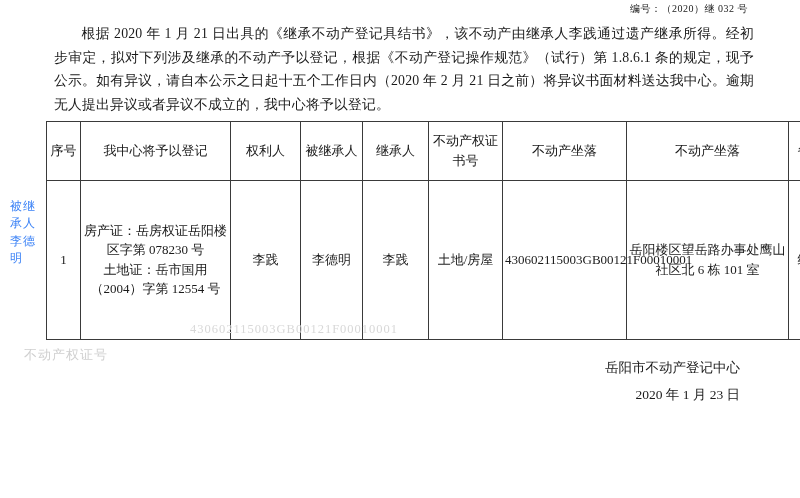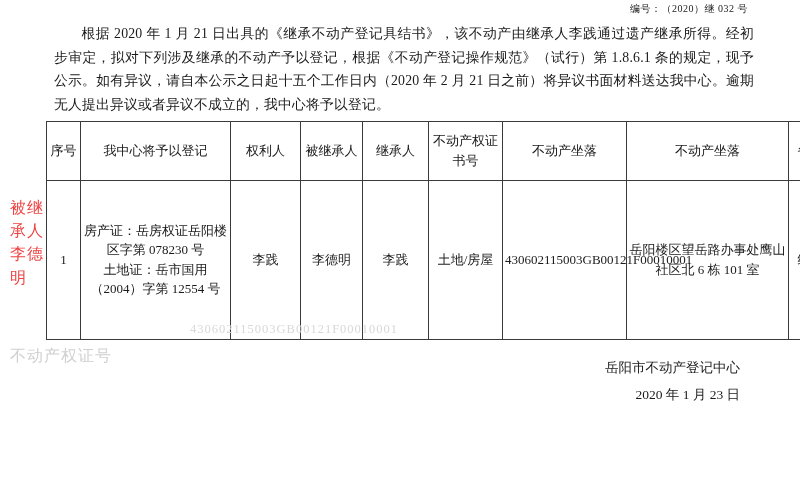--- a/index.html
+++ b/index.html
@@ -94,42 +94,41 @@
     text-align: right;
     padding-right: 14px;
     font-size: 13.5px;
     line-height: 2.0;
   }
   .watermark-left {
     position: absolute;
     left: 10px;
     top: 196px;
     width: 36px;
-    font-size: 16px;
-    color: #ef4444;
+    font-size: 12px;
+    color: #3b82f6;
     line-height: 1.45;
     letter-spacing: 1px;
     user-select: none;
-    font-family: Liberation Mono, monospace;
   }
   .watermark-center {
     position: absolute;
     left: 190px;
     top: 320px;
     font-size: 12.5px;
     color: #d8d8d8;
     letter-spacing: 1px;
     user-select: none;
     white-space: nowrap;
   }
   .watermark-small {
     position: absolute;
-    left: 10px;
+    left: 24px;
     top: 344px;
-    font-size: 16px;
+    font-size: 13px;
     color: #d0d0d0;
     letter-spacing: 1px;
     user-select: none;
     white-space: nowrap;
   }
 </style>
 </head>
 <body>
 
 <div class="page">

